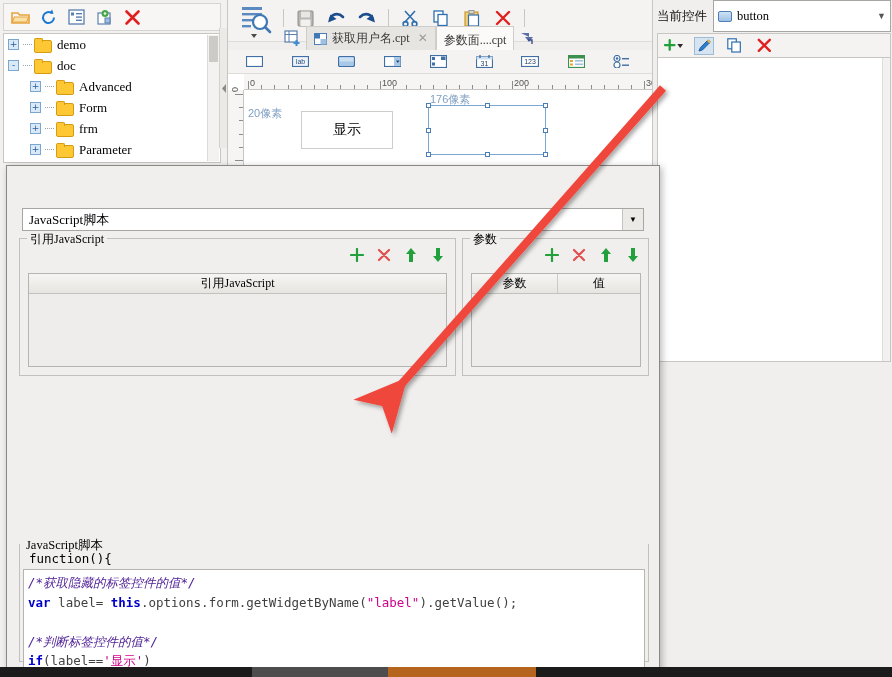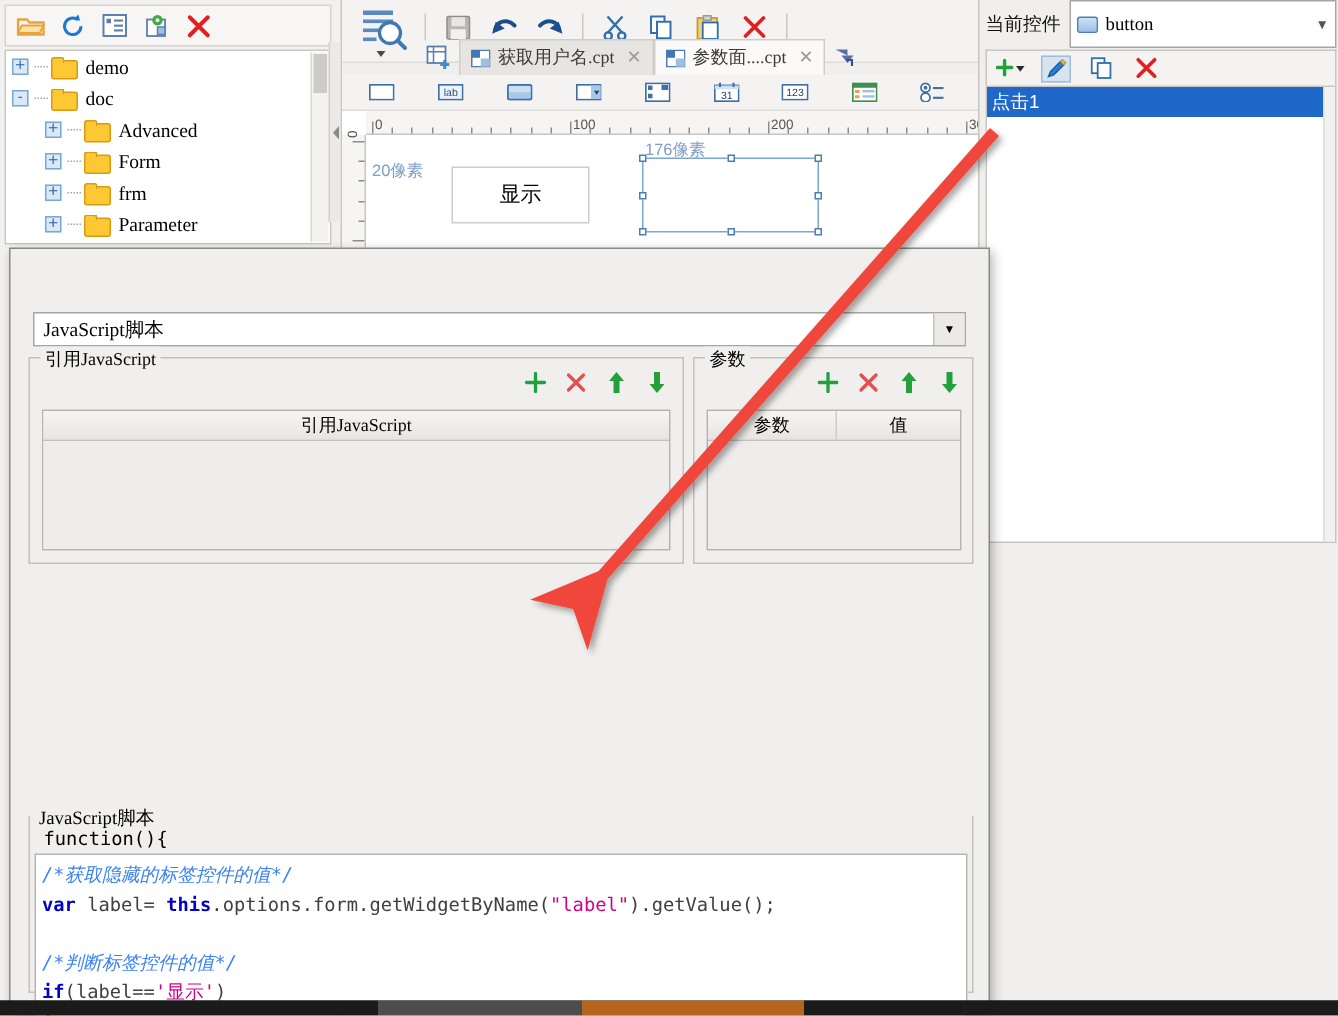--- a/index.html
+++ b/index.html
@@ -38,21 +38,21 @@
   #center-panel { left:228px; top:0; width:424px; height:677px; background:#f0efed; }
   #center-toolbar { position:absolute; left:0; top:0; width:424px; height:42px; background:#f4f3f1; border-bottom:1px solid #dedcd8; }
   .search-big { position:absolute; left:10px; top:4px; width:38px; height:36px; cursor:pointer; }
   .ctb-icons { position:absolute; left:55px; top:4px; height:28px; display:flex; align-items:center; gap:11px; }
   .ctb-icons .sep { width:1px; height:18px; background:#c9c7c3; }
   .cicon { width:20px; height:20px; display:flex; align-items:center; justify-content:center; cursor:pointer; }
 
   #tabstrip { position:absolute; left:0; top:24px; width:424px; height:26px; display:flex; align-items:flex-end; padding-left:52px; }
   .tabbtn { height:24px; display:flex; align-items:center; gap:5px; padding:0 7px; background:#e7e5e1; border:1px solid #cfcdc9; border-bottom:none; font-size:12px;
      font-family:"Liberation Serif", serif; color:#3a3a3a; cursor:pointer; }
-  .tabbtn.active { background:#fbfaf8; }
+  .tabbtn.active { background:#fbfaf8;flex-direction:column; }
   .tabbtn .x { color:#9b9a97; font-size:12px; margin-left:3px; }
   .tabnew { width:26px; height:24px; display:flex; align-items:center; justify-content:center; cursor:pointer; }
 
   #widget-toolbar { position:absolute; left:0; top:50px; width:424px; height:24px; background:#f4f3f1; border-bottom:1px solid #dedcd8;
      display:flex; align-items:center; gap:8px; padding-left:7px; }
   .wicon { width:38px; height:15px; display:flex; align-items:center; justify-content:center; cursor:pointer; flex:0 0 auto; }
 
   #canvas-wrap { position:absolute; left:0; top:74px; width:424px; height:95px; background:#ffffff; }
   #ruler-h { position:absolute; left:16px; top:0; right:0; height:16px; background:#f6f5f3; border-bottom:1px solid #c8c6c2; }
   #ruler-v { position:absolute; left:0; top:16px; width:16px; bottom:0; background:#f6f5f3; border-right:1px solid #c8c6c2; }
@@ -104,21 +104,21 @@
   .ghead { display:flex; height:20px; background:linear-gradient(#f6f5f3,#e7e5e1); border-bottom:1px solid #c3c1bd; }
   .gh { display:flex; align-items:center; justify-content:center; font-size:12px; font-family:"Liberation Serif", serif; border-right:1px solid #cecbc7; }
   .gbody { background:#eeedeb; height:calc(100% - 20px); }
 
   #js-fieldset { position:absolute; left:12px; top:378px; width:630px; height:118px; border:1px solid #c3c1bd; border-top:none; }
   #js-legend { position:absolute; left:16px; top:371px; background:#f0efed; padding:0 3px; font-size:12.5px; font-family:"Liberation Serif", serif; }
   #js-fn { position:absolute; left:22px; top:385px; font-family:"DejaVu Sans Mono", monospace; font-size:12.5px; color:#000; }
   #code { position:absolute; left:16px; top:403px; width:622px; height:267px; background:#fff; border:1px solid #b6b4b0;
      font-family:"DejaVu Sans Mono", monospace; font-size:12.5px; line-height:19.5px; padding:3px 0 0 4px; overflow:hidden; white-space:pre; }
   .kw { color:#0000c8; font-weight:bold; }
-  .cm { color:#3b82f6; font-style:italic; }
+  .cm { color:#4c1d95; font-style:italic; }
   .st { color:#d1008b; }
   .br { color:#e02020; }
   .pl { color:#404040; }
 
   
   #arrow-svg { position:absolute; left:0; top:0; width:892px; height:677px; pointer-events:none; }
 
   
   #taskbar { position:absolute; left:0; top:667px; width:892px; height:10px; background:#1b1b1b; }
   #taskbar .seg { position:absolute; top:0; height:10px; }
@@ -532,25 +532,20 @@
           </svg>
       </div>
       <div class="eicon">
         <svg width="15" height="15" viewBox="0 0 15 15">
             <path d="M1.8 1.8l11 11M12.8 1.8l-11 11" stroke="#e02020" stroke-width="2.4" stroke-linecap="round"></path>
           </svg>
       </div>
     </div>
 
     <div id="evt-list">
-      <div id="evt-rows">
-          <div class="evt-row sel">
-            <span>点击1</span>
-          </div>
-        </div>
       <div class="evt-scroll"></div>
     </div>
 
   </div>
 
   <div id="dialog">
 
     <div id="evt-type-combo">
       <span class="v">JavaScript脚本</span>
       <span class="arw">▼</span>

